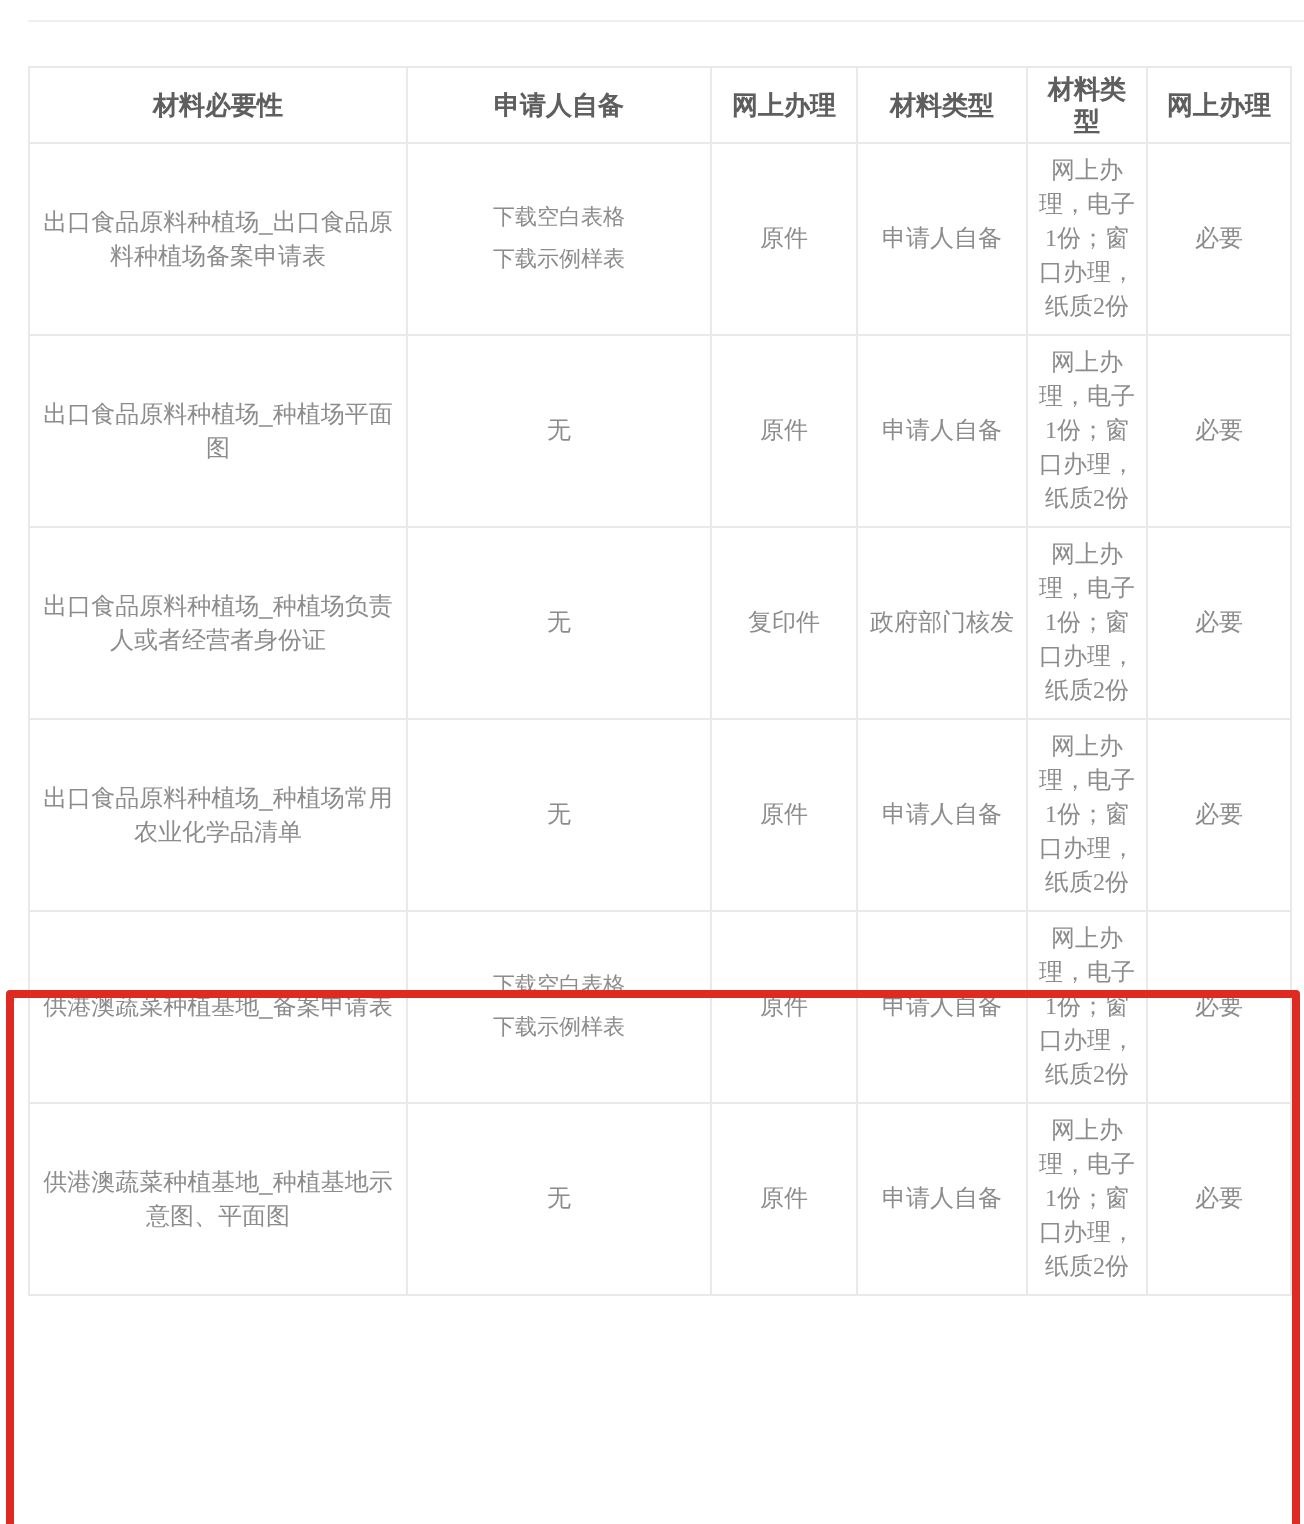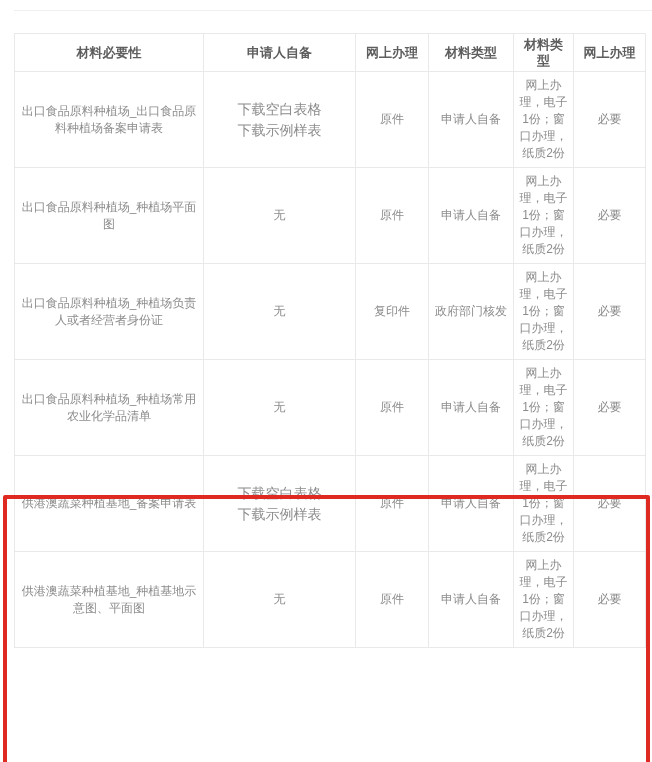--- a/index.html
+++ b/index.html
@@ -47,28 +47,28 @@
     color: var(--header-text);
     line-height: 16px;
     padding: 2px 4px;
   }
   table.materials td {
     font-size: 12px;
     color: var(--body-text);
     line-height: 17px;
     padding: 5px 3px;
   }
-  td.copies-cell { padding: 5px 2px; }
+  td.copies-cell { padding: 5px 2px; font-family: Liberation Serif, serif; }
   a.dl-link {
     display: block;
     color: var(--body-text);
     text-decoration: none;
     cursor: pointer;
     line-height: 21px;
-    font-size: 14px;
+    font-size: 11px;
   }
   .highlight-box {
     position: absolute;
     border: 4px solid var(--highlight);
     border-radius: 2px;
     pointer-events: none;
   }
 </style>
 </head>
 <body>

